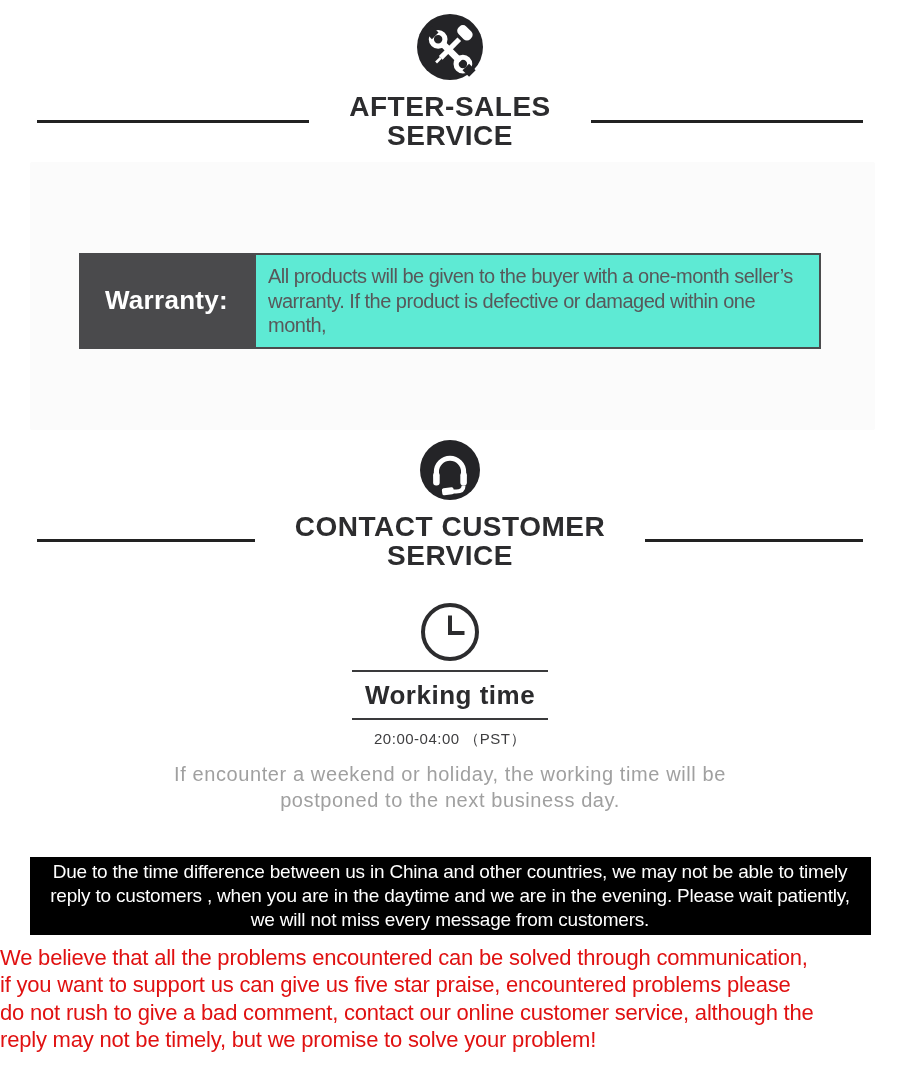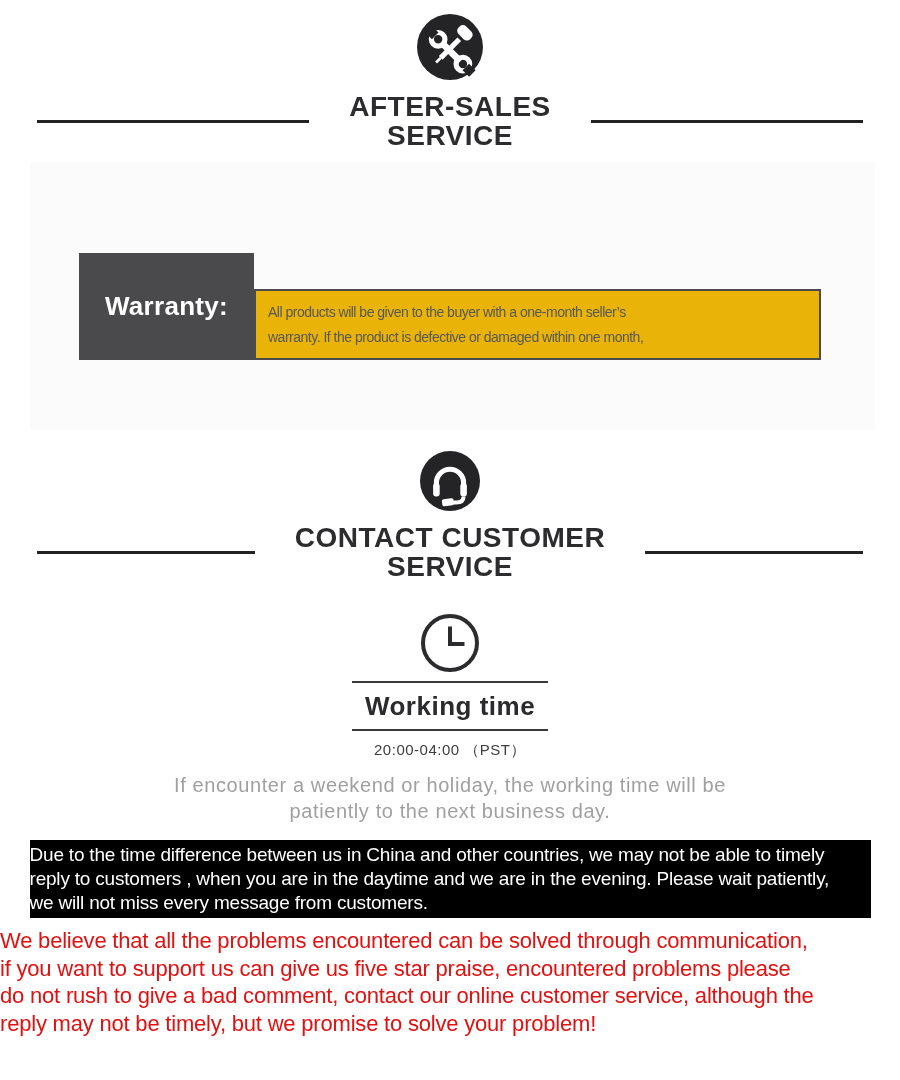--- a/index.html
+++ b/index.html
@@ -29,44 +29,44 @@
     color:var(--heading-text,#2c2c2e);letter-spacing:0.5px;white-space:nowrap;
   }
 
   .warranty{display:flex;width:742px;margin:103px auto 0;}
   .warranty-label{
     width:175px;flex:0 0 175px;background:var(--warranty-label-bg,#4a4a4c);
     color:var(--warranty-label-text,#ffffff);display:flex;align-items:center;justify-content:center;
     font-size:26px;font-weight:bold;letter-spacing:0.3px;
   }
   .warranty-text{
-    flex:1;border:2px solid var(--warranty-border,#4b4b4d);background:#eab308;
-    padding:9px 4px 9px 12px;font-size:14px;line-height:24.5px;
-    color:var(--warranty-text,#58585a);letter-spacing:-0.5px;margin-top:36px;
+    flex:1;border:2px solid var(--warranty-border,#4b4b4d);background:#5eead4;
+    padding:9px 4px 9px 12px;font-size:20px;line-height:24.5px;
+    color:var(--warranty-text,#58585a);letter-spacing:-0.5px;
   }
 
   .wt{width:196px;margin:6px auto 0;}
   .wt-rule{height:2px;background:#3a3a3c;}
   .wt-title{
     text-align:center;font-size:26px;font-weight:bold;line-height:30px;
     margin:8px 0;color:var(--working-time-text,#2b2b2d);letter-spacing:0.5px;
   }
 
   .hours{
     margin-top:10px;text-align:center;font-size:15px;
     color:var(--hours-text,#3e3e40);letter-spacing:0.5px;
   }
   .note{
     margin-top:12px;text-align:center;font-size:20px;line-height:26px;
     color:var(--note-text,#a0a0a0);letter-spacing:0.6px;
   }
 
   .banner{
-    width:841px;margin:16px auto 0;background:var(--banner-bg,#000000);
-    color:var(--banner-text,#ffffff);
+    width:841px;margin:44px auto 0;background:var(--banner-bg,#000000);
+    color:var(--banner-text,#ffffff);text-align:center;
     font-size:19px;line-height:24px;padding:3px 0;letter-spacing:-0.2px;
   }
   .promise{
     margin-top:9px;font-size:22px;line-height:27.5px;
     color:var(--promise-text,#e01111);letter-spacing:-0.2px;
   }
 </style>
 </head>
 <body>
 
@@ -137,21 +137,21 @@
   <div class="wt">
     <div class="wt-rule"></div>
     <div class="wt-title">Working time</div>
     <div class="wt-rule"></div>
   </div>
 
   <div class="hours">20:00-04:00 （PST）</div>
 
   <div class="note">
     <div>If encounter a weekend or holiday, the working time will be</div>
-    <div>patiently to the next business day.</div>
+    <div>postponed to the next business day.</div>
   </div>
 
   <div class="banner">
     <div>Due to the time difference between us in China and other countries, we may not be able to timely</div>
     <div>reply to customers , when you are in the daytime and we are in the evening. Please wait patiently,</div>
     <div>we will not miss every message from customers.</div>
   </div>
 
   <div class="promise">
     <div>We believe that all the problems encountered can be solved through communication,</div>

